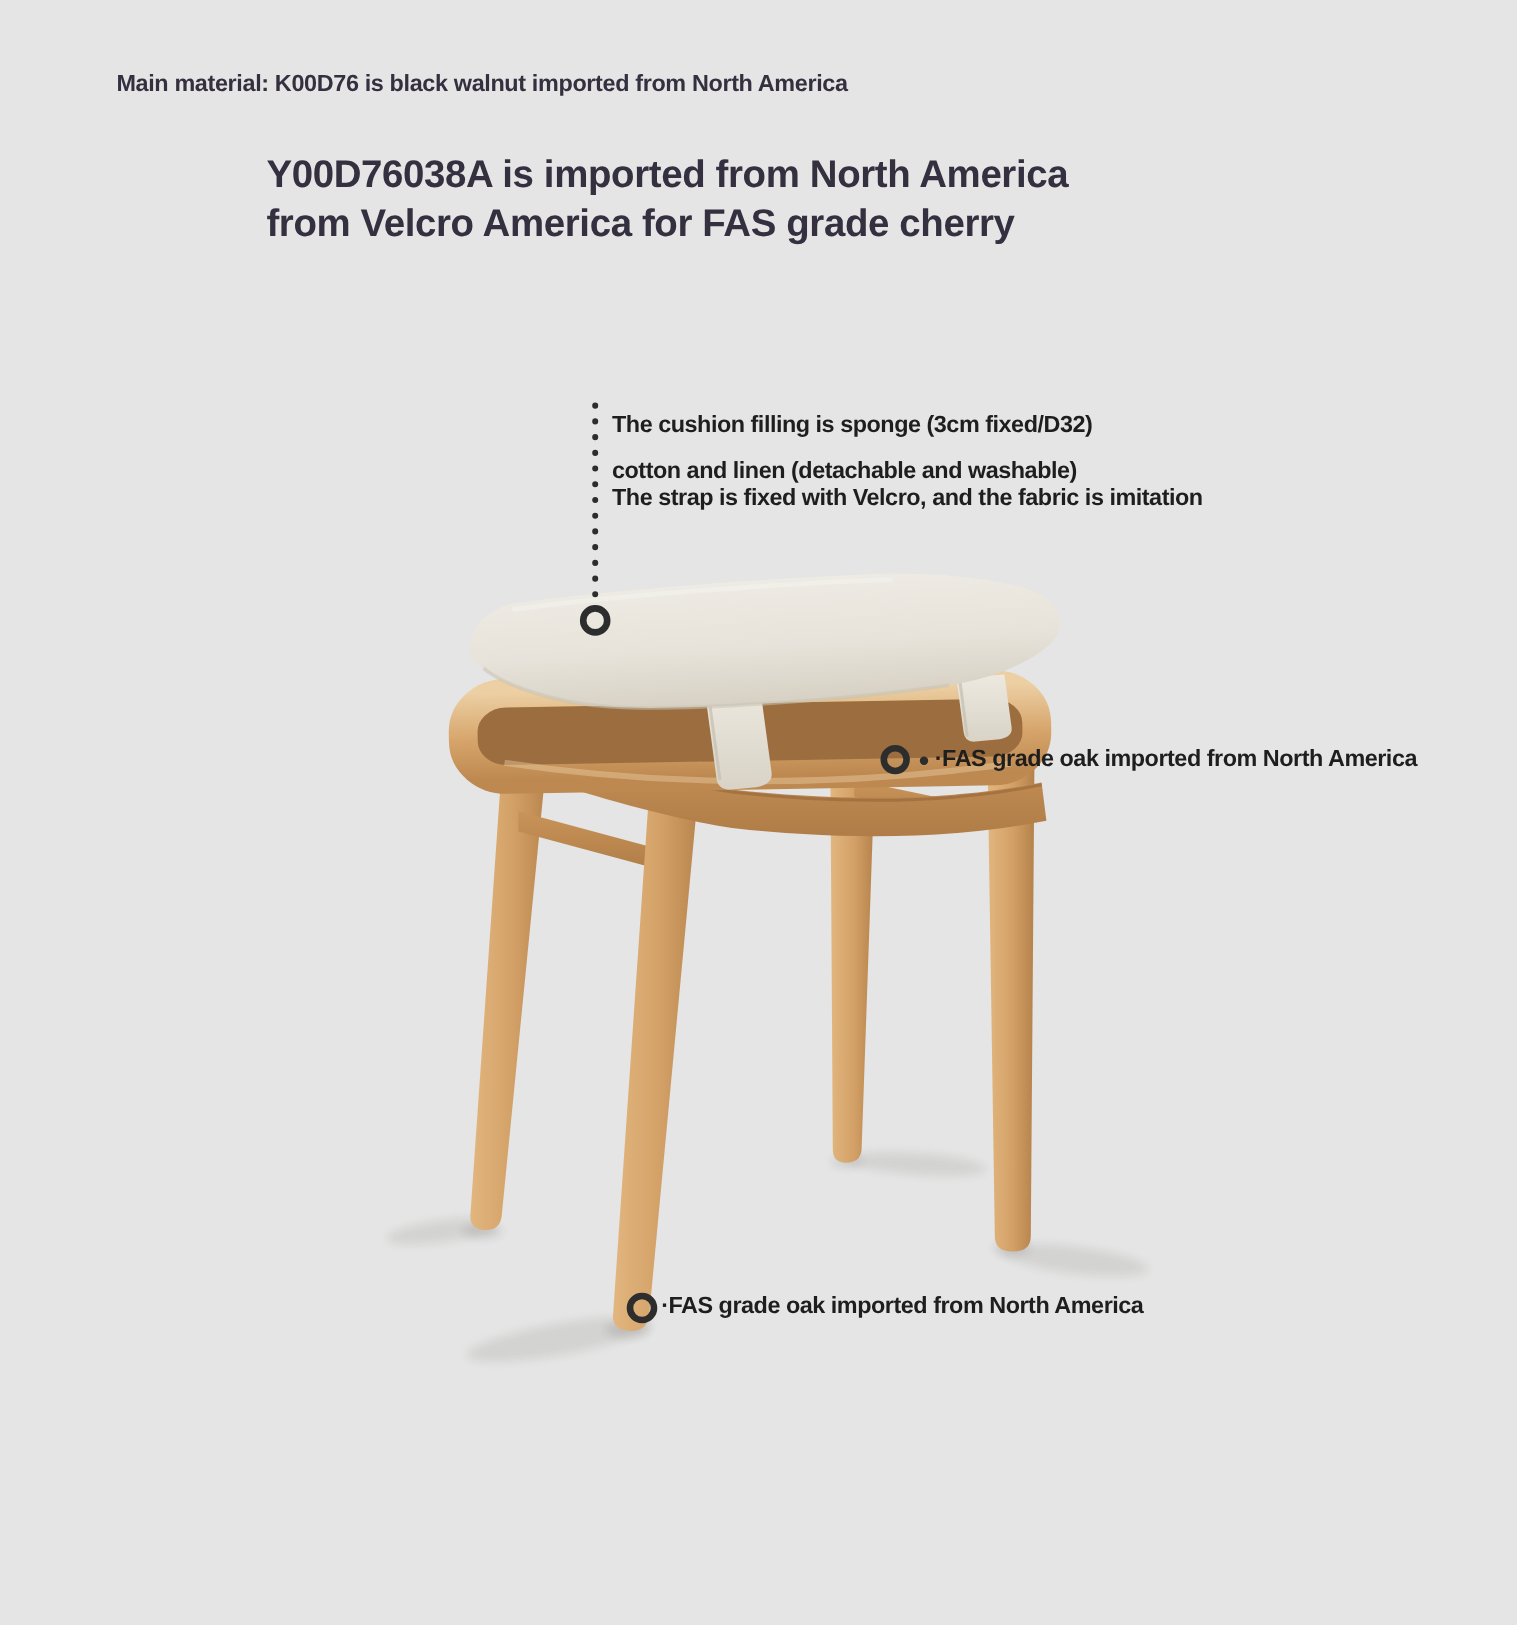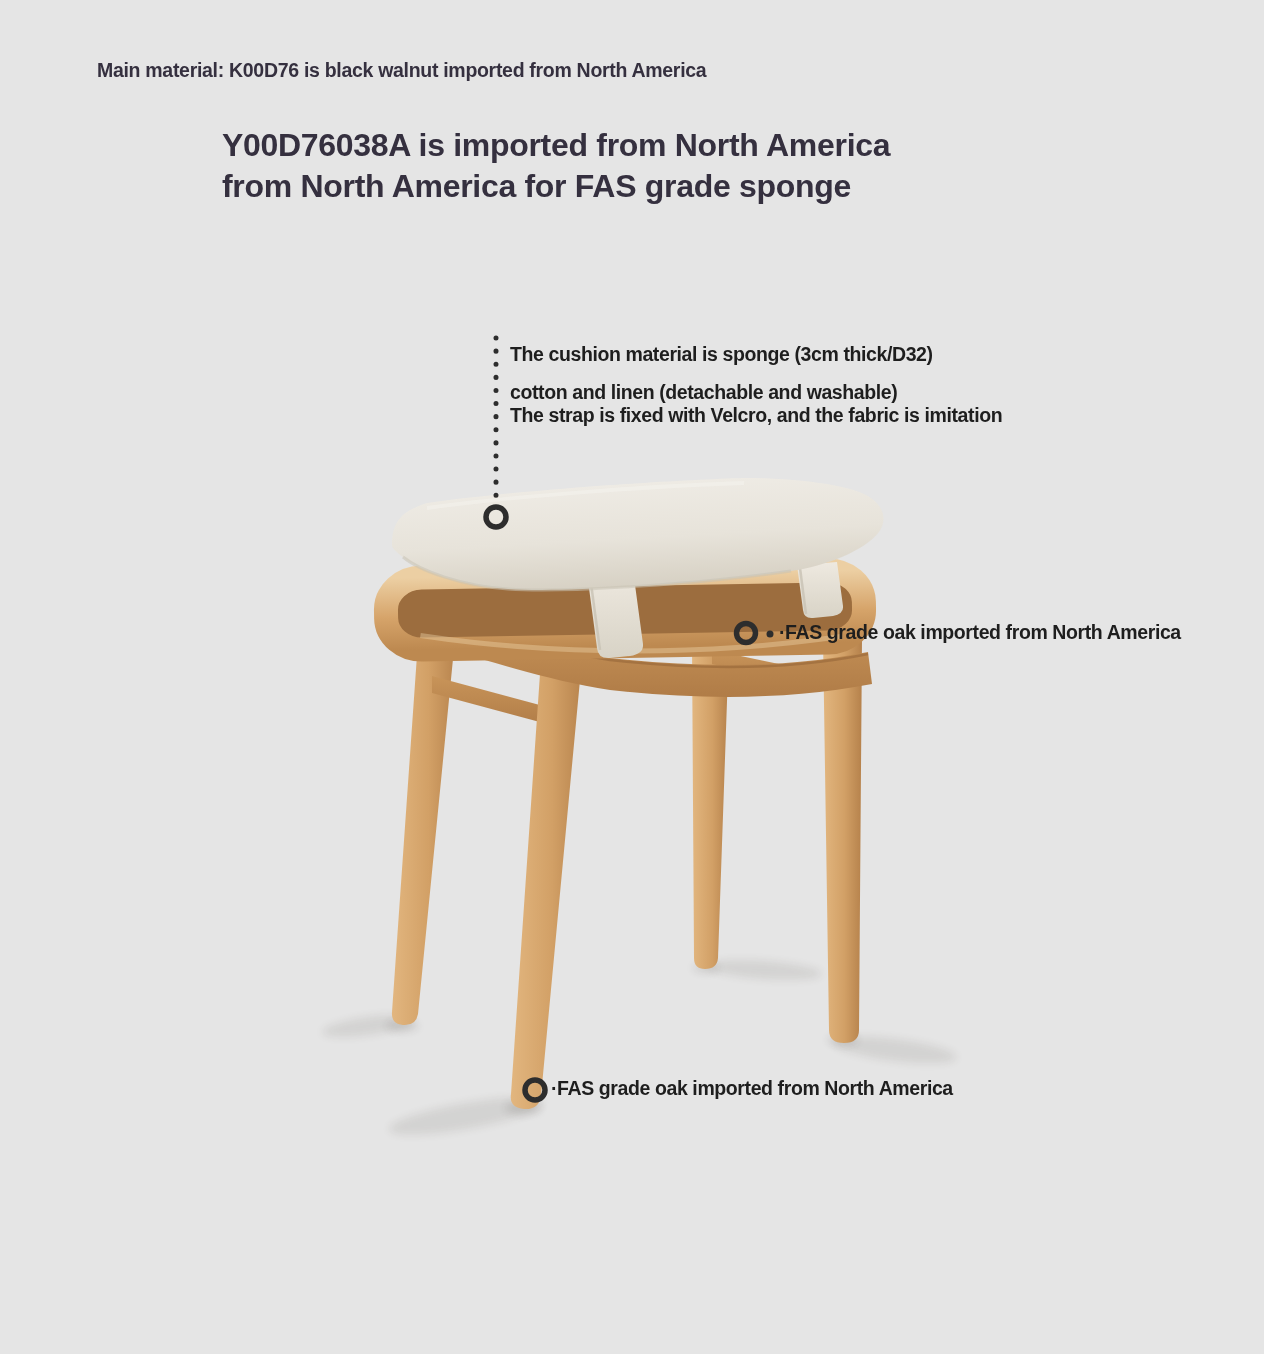--- a/index.html
+++ b/index.html
@@ -126,24 +126,24 @@
     <circle cx="496" cy="517" r="10" fill="none" stroke="#2d2d2d" stroke-width="5.5"></circle>
     <circle cx="746" cy="633" r="9.5" fill="none" stroke="#2d2d2d" stroke-width="5.5"></circle>
     <circle cx="770" cy="634" r="3.5" fill="#2d2d2d"></circle>
     <circle cx="535" cy="1090" r="10" fill="none" stroke="#2d2d2d" stroke-width="5.5"></circle>
   </svg>
 
   <div class="txt main-material">Main material: K00D76 is black walnut imported from North America</div>
 
   <div class="heading">
     <div>Y00D76038A is imported from North America</div>
-    <div>from North America for FAS grade sponge</div>
+    <div>from Velcro America for FAS grade cherry</div>
   </div>
 
-  <div class="txt anno anno-cushion1">The cushion material is sponge (3cm thick/D32)</div>
+  <div class="txt anno anno-cushion1">The cushion filling is sponge (3cm fixed/D32)</div>
 
   <div class="txt anno anno-cushion2">
     <div>cotton and linen (detachable and washable)</div>
     <div>The strap is fixed with Velcro, and the fabric is imitation</div>
   </div>
 
   <div class="txt anno anno-mid">·FAS grade oak imported from North America</div>
 
   <div class="txt anno anno-bottom">·FAS grade oak imported from North America</div>
 

